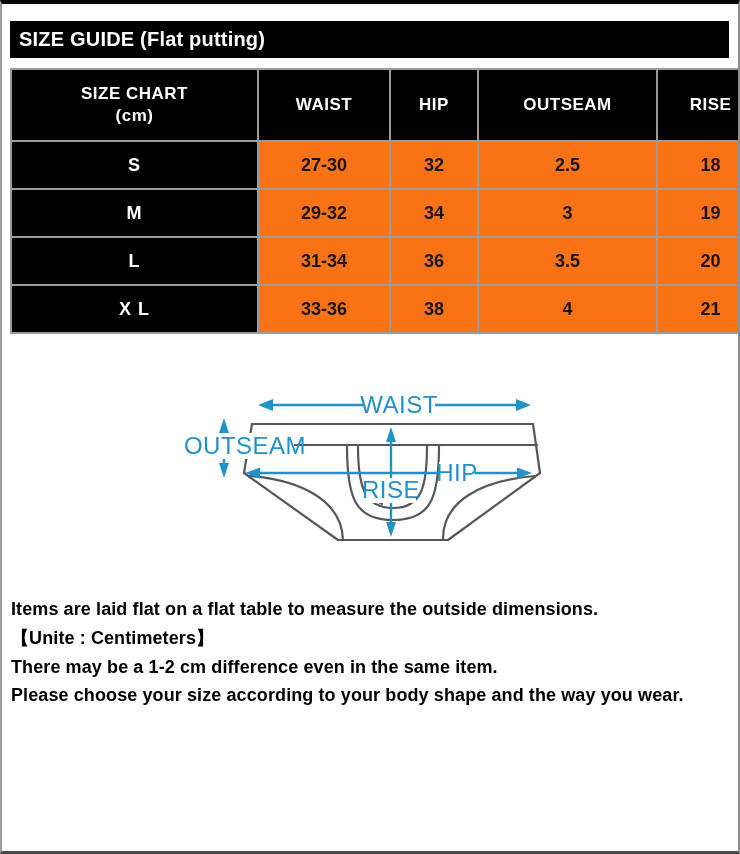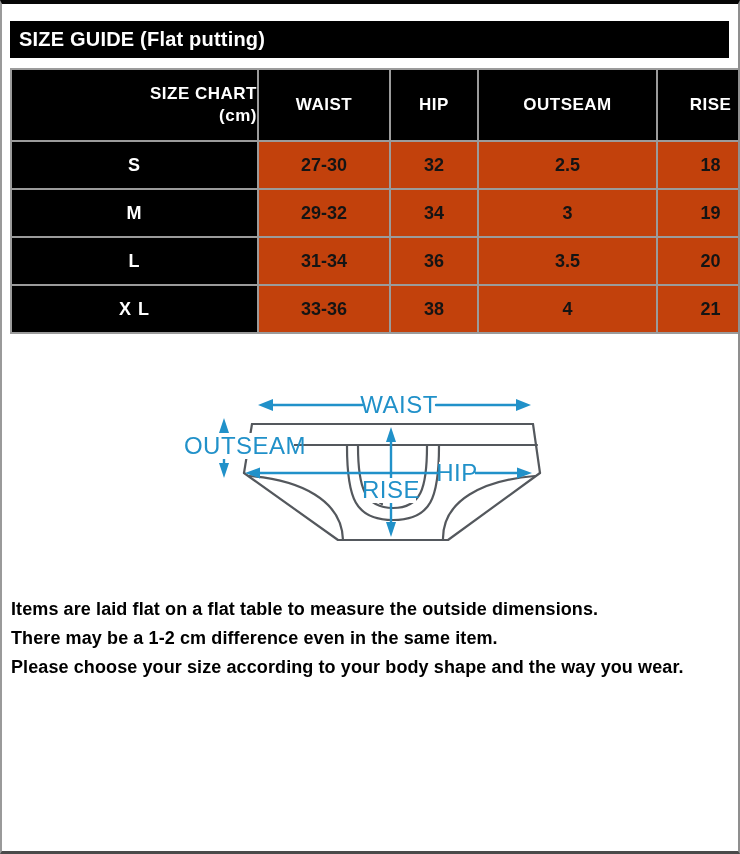--- a/index.html
+++ b/index.html
@@ -41,28 +41,28 @@
     vertical-align: middle;
   }
   .size-table thead th {
     background: #000;
     color: #fff;
     height: 72px;
     font-size: 17px;
     font-weight: bold;
     letter-spacing: 0.5px;
   }
-  .size-table .col-size   { width: 247px; text-align: right; }
+  .size-table .col-size   { width: 247px; }
   .size-table .col-waist  { width: 132px; }
   .size-table .col-hip    { width: 88px;  }
   .size-table .col-outseam{ width: 179px; }
   .size-table .col-rise   { width: 107px; }
   .size-table tbody td {
     height: 48px;
-    background: #c2410c;
+    background: #f97316;
     color: #141414;
     font-size: 18px;
     font-weight: bold;
   }
   .size-table tbody td.size-cell {
     background: #000;
     color: #fff;
     letter-spacing: 1px;
   }
   .hdr-line2 { display: block; font-size: 17px; margin-top: 2px; }
@@ -183,17 +183,18 @@
 
       <text class="measure-label" x="397" y="31" text-anchor="middle" fill="#2191c9">WAIST</text>
       <text class="measure-label" x="243" y="72" text-anchor="middle" fill="#2191c9">OUTSEAM</text>
       <text class="measure-label" x="455" y="99" text-anchor="middle" font-size="23" fill="#2191c9">HIP</text>
       <text class="measure-label" x="389" y="116" text-anchor="middle" fill="#2191c9">RISE</text>
     </svg>
   </div>
 
   <div class="notes">
     <div>Items are laid flat on a flat table to measure the outside dimensions.</div>
+    <div>【Unite : Centimeters】</div>
     <div>There may be a 1-2 cm difference even in the same item.</div>
     <div>Please choose your size according to your body shape and the way you wear.</div>
   </div>
 
 </div>
 
 </body></html>

